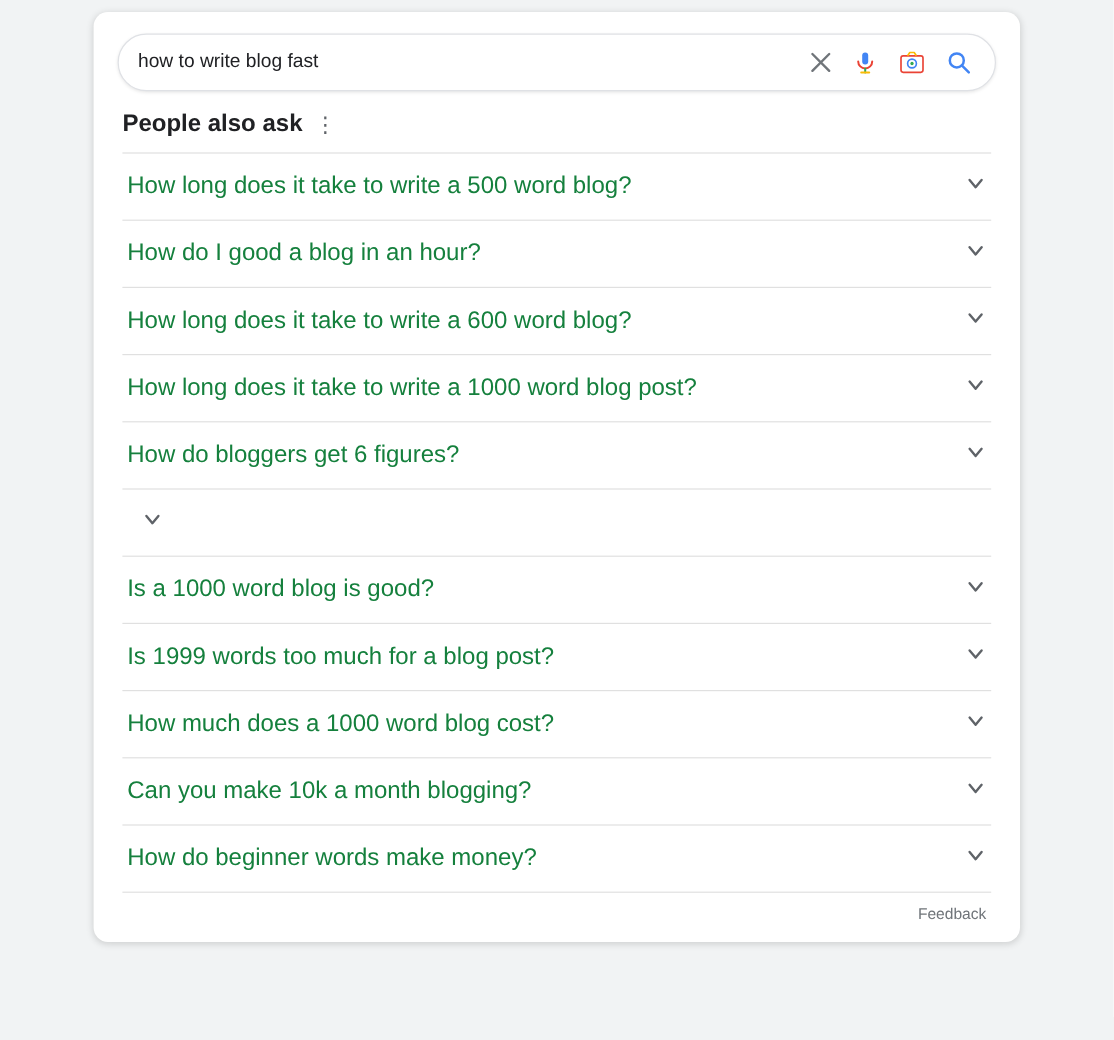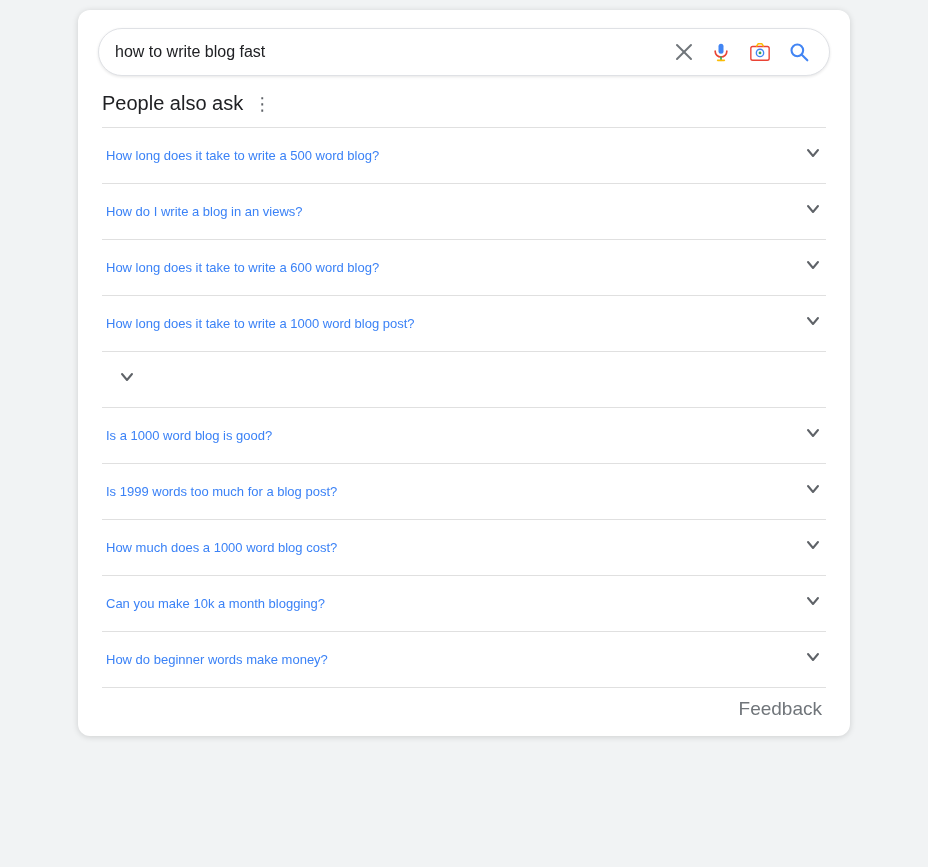--- a/index.html
+++ b/index.html
@@ -71,21 +71,21 @@
 
     .paa-header {
       display: flex;
       align-items: center;
       gap: 10px;
       margin-bottom: 12px;
     }
 
     .paa-title {
       font-size: 20px;
-      font-weight: 400;
+      font-weight: 700;
       color: #202124;
     }
 
     .paa-menu-icon {
       cursor: pointer;
       color: #5f6368;
       font-size: 18px;
       display: flex;
       align-items: center;
     }
@@ -97,40 +97,40 @@
     .faq-item {
       display: flex;
       align-items: center;
       justify-content: space-between;
       padding: 16px 4px;
       border-bottom: 1px solid #e0e0e0;
       cursor: pointer;
     }
 
     .faq-question {
-      font-size: 13px;
-      color: #3b82f6;
+      font-size: 20px;
+      color: #15803d;
       flex: 1;
     }
 
     .chevron-icon {
       color: #5f6368;
       font-size: 18px;
       margin-left: 12px;
       flex-shrink: 0;
     }
 
     .feedback-row {
       display: flex;
       justify-content: flex-end;
       padding: 10px 4px 4px 4px;
     }
 
     .feedback-link {
-      font-size: 19px;
+      font-size: 13px;
       color: #70757a;
       text-decoration: none;
       cursor: pointer;
     }
 
     
     .mic-icon-svg { width: 20px; height: 20px; }
     .camera-icon-svg { width: 22px; height: 22px; }
     .search-icon-svg { width: 20px; height: 20px; }
     .close-icon-svg { width: 18px; height: 18px; }
@@ -182,33 +182,39 @@
 
     <div class="faq-list" id="faq-list">
 
     <div class="faq-item">
           <span class="faq-question">How long does it take to write a 500 word blog?</span>
           <span class="chevron-icon"><svg width="18" height="18" viewBox="0 0 18 18" fill="none" xmlns="http://www.w3.org/2000/svg">
       <polyline points="4,6 9,12 14,6" stroke="#5f6368" stroke-width="2" stroke-linecap="round" stroke-linejoin="round" fill="none"></polyline>
     </svg></span>
         </div>
         <div class="faq-item">
-          <span class="faq-question">How do I write a blog in an views?</span>
+          <span class="faq-question">How do I good a blog in an hour?</span>
           <span class="chevron-icon"><svg width="18" height="18" viewBox="0 0 18 18" fill="none" xmlns="http://www.w3.org/2000/svg">
       <polyline points="4,6 9,12 14,6" stroke="#5f6368" stroke-width="2" stroke-linecap="round" stroke-linejoin="round" fill="none"></polyline>
     </svg></span>
         </div>
         <div class="faq-item">
           <span class="faq-question">How long does it take to write a 600 word blog?</span>
           <span class="chevron-icon"><svg width="18" height="18" viewBox="0 0 18 18" fill="none" xmlns="http://www.w3.org/2000/svg">
       <polyline points="4,6 9,12 14,6" stroke="#5f6368" stroke-width="2" stroke-linecap="round" stroke-linejoin="round" fill="none"></polyline>
     </svg></span>
         </div>
         <div class="faq-item">
           <span class="faq-question">How long does it take to write a 1000 word blog post?</span>
+          <span class="chevron-icon"><svg width="18" height="18" viewBox="0 0 18 18" fill="none" xmlns="http://www.w3.org/2000/svg">
+      <polyline points="4,6 9,12 14,6" stroke="#5f6368" stroke-width="2" stroke-linecap="round" stroke-linejoin="round" fill="none"></polyline>
+    </svg></span>
+        </div>
+        <div class="faq-item">
+          <span class="faq-question">How do bloggers get 6 figures?</span>
           <span class="chevron-icon"><svg width="18" height="18" viewBox="0 0 18 18" fill="none" xmlns="http://www.w3.org/2000/svg">
       <polyline points="4,6 9,12 14,6" stroke="#5f6368" stroke-width="2" stroke-linecap="round" stroke-linejoin="round" fill="none"></polyline>
     </svg></span>
         </div>
         <div class="faq-item">
           <span class="chevron-icon"><svg width="18" height="18" viewBox="0 0 18 18" fill="none" xmlns="http://www.w3.org/2000/svg">
       <polyline points="4,6 9,12 14,6" stroke="#5f6368" stroke-width="2" stroke-linecap="round" stroke-linejoin="round" fill="none"></polyline>
     </svg></span>
         </div>
         <div class="faq-item">

